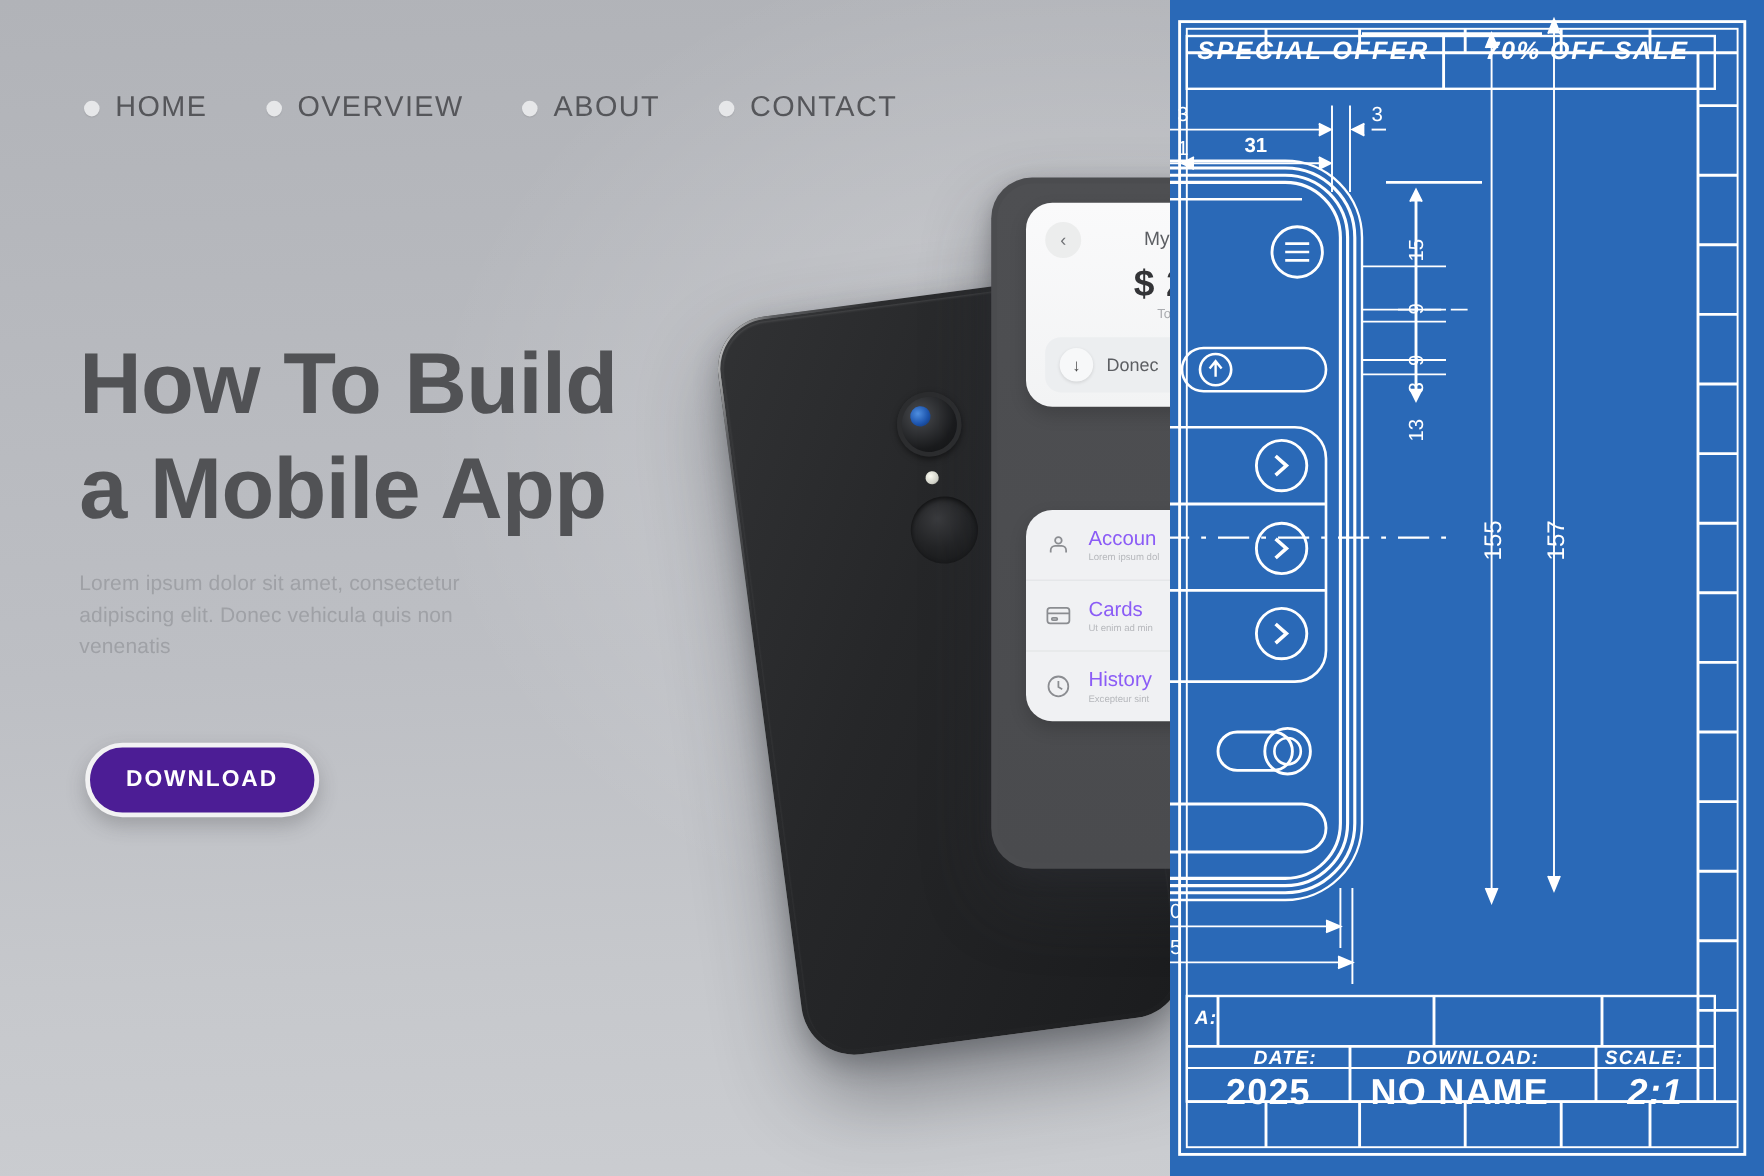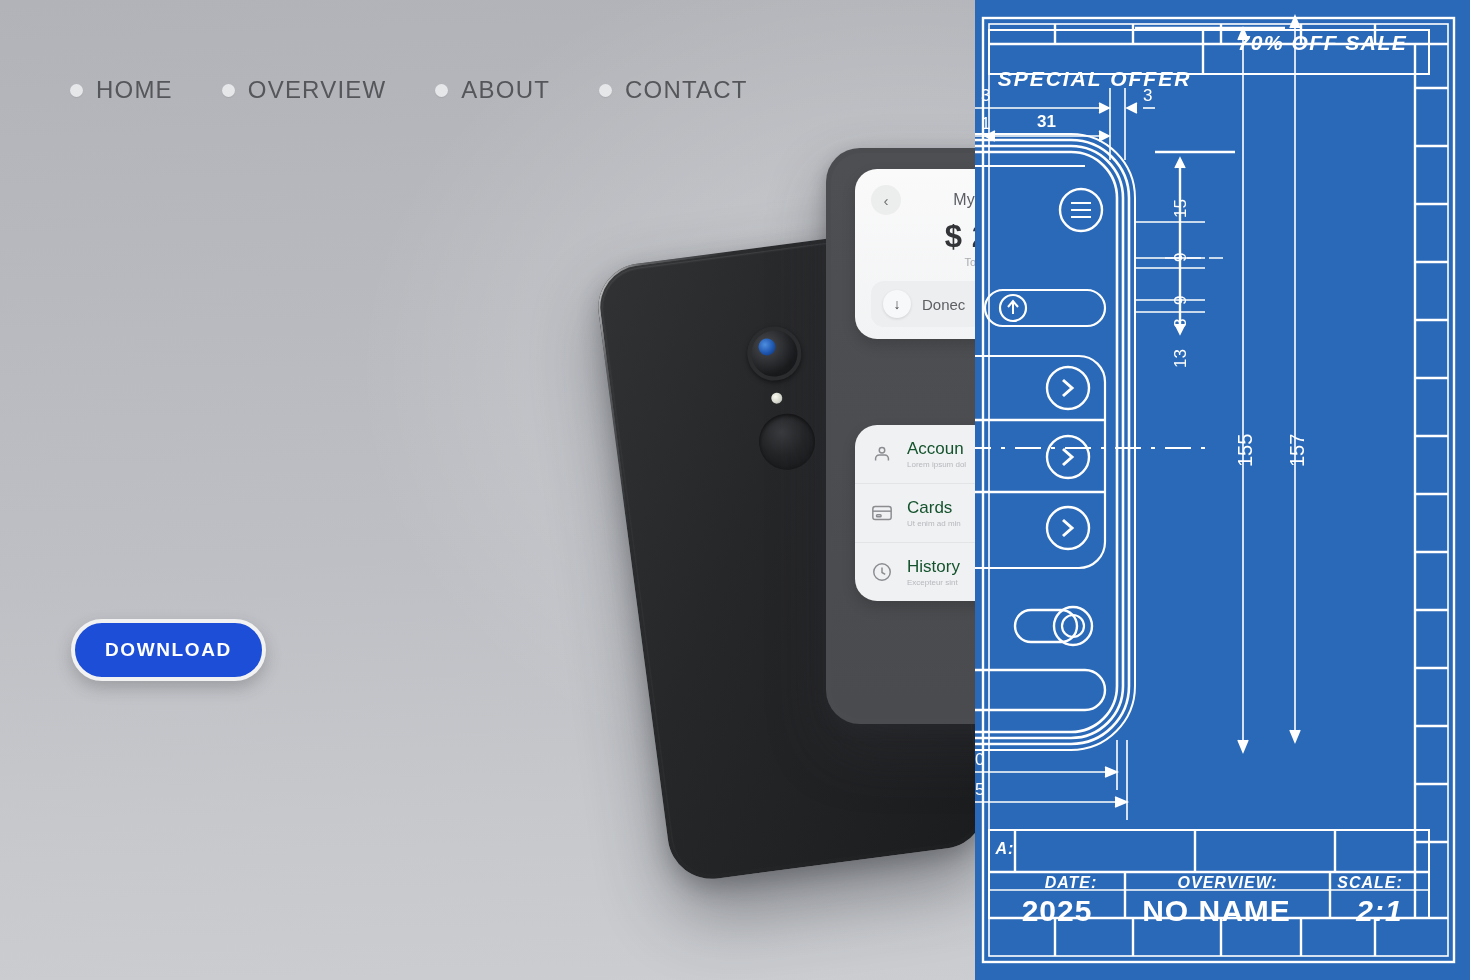--- a/index.html
+++ b/index.html
@@ -32,21 +32,21 @@
     color:#515255; letter-spacing:-0.5px;
   }
   .hero p {
     margin-top:21px; font-size:17.5px; line-height:26px;
     color:#9fa1a6; max-width:380px; letter-spacing:.15px;
   }
   .dl-wrap { position:absolute; left:71px; top:619px; }
   .dl-btn {
     display:inline-flex; align-items:center; justify-content:center;
     padding:16px 30px; border-radius:40px;
-    background:#1d4ed8; color:#fff;
+    background:#4c1d95; color:#fff;
     font-size:19px; font-weight:700; letter-spacing:1.6px;
     border:4px solid #f2f2f3;
     box-shadow:0 7px 16px rgba(60,60,65,.28);
     cursor:pointer;
   }
 
   
   .phone-back {
     position:absolute; left:632px; top:246px;
     width:320px; height:620px;
@@ -132,36 +132,36 @@
     border-radius:22px; background:#f0f1f3; overflow:hidden;
     box-shadow:0 6px 14px rgba(0,0,0,.16);
   }
   .li {
     display:flex; align-items:center; gap:12px; padding:14px 14px;
     border-bottom:1px solid #e3e4e7;
   }
   .li:last-child { border-bottom:none; }
   .li-ico { width:26px;height:26px;color:#8b8d91; flex:none; display:flex;align-items:center;justify-content:center;}
   .li-txt { flex:1; min-width:0; }
-  .li-title { font-size:17px; color:#14532d; white-space:nowrap;text-align:right; }
+  .li-title { font-size:17px; color:#8b5cf6; white-space:nowrap;text-align:right; }
   .li-sub { font-size:8px; color:#b6b8bc; white-space:nowrap; margin-top:1px; }
 
   
   .blueprint {
     position:absolute; left:975px; top:0; width:495px; height:980px;
     background:#2a69b7; overflow:hidden;
   }
 
   .bp-frame { position:absolute; inset:0; }
   .bp-txt {
     position:absolute; color:#fff; font-style:italic; font-weight:700;
     font-family:"Liberation Sans", sans-serif; letter-spacing:1px;
     white-space:nowrap;
   }
-  .hdr-offer { left:12px; top:31px; width:215px; text-align:center; font-size:21px; letter-spacing:2px;margin-top:36px; }
+  .hdr-offer { left:12px; top:31px; width:215px; text-align:center; font-size:21px; letter-spacing:2px; }
   .hdr-sale  { left:240px; top:31px; width:215px; text-align:center; font-size:21px; letter-spacing:1.5px; }
 
   .tb-lbl { font-size:16px; font-style:italic; font-weight:700; letter-spacing:1px; color:#fff; }
   .tb-val { font-size:30px; font-style:normal; font-weight:700; color:#fff; letter-spacing:1px;}
 
   .dim {
     position:absolute; color:#fff; font-size:17px; font-family:"Liberation Sans", sans-serif;
     font-weight:400; white-space:nowrap;
   }
   .dim-v { transform:rotate(-90deg); transform-origin:left top; }
@@ -185,20 +185,27 @@
     <div class="nav-item">
       <span class="nav-dot"></span>
       <span class="nav-label">ABOUT</span>
     </div>
     <div class="nav-item">
       <span class="nav-dot"></span>
       <span class="nav-label">CONTACT</span>
     </div>
   </nav>
 
+  <div class="hero">
+    <h1>
+      <span>How To Build</span><br>
+      <span>a Mobile App</span>
+    </h1>
+    <p>Lorem ipsum dolor sit amet, consectetur adipiscing elit. Donec vehicula quis non venenatis</p>
+  </div>
 
   <div class="dl-wrap">
     <div class="dl-btn">DOWNLOAD</div>
   </div>
 
   <div class="phone-back">
     <div class="cam-lens">
       <span class="cam-glint"></span>
     </div>
     <div class="cam-flash"></div>
@@ -369,21 +376,21 @@
     <div class="dim dim-v" style="left:311px; top:467px; font-size:20px;">157</div>
 
     <div class="dim" style="left:0px; top:750px;">0</div>
     <div class="dim" style="left:0px; top:780px;">5</div>
 
     <div class="tb-lbl" style="position:absolute; left:20px; top:840px; width:20px; text-align:center;">A:</div>
 
     <div class="tb-lbl" style="position:absolute; left:14px; top:874px; width:164px; text-align:center;">DATE:</div>
     <div class="tb-val" style="position:absolute; left:14px; top:894px; width:136px; text-align:center;">2025</div>
 
-    <div class="tb-lbl" style="position:absolute; left:150px; top:874px; width:205px; text-align:center;">OVERVIEW:</div>
+    <div class="tb-lbl" style="position:absolute; left:150px; top:874px; width:205px; text-align:center;">DOWNLOAD:</div>
     <div class="tb-val" style="position:absolute; left:150px; top:894px; width:183px; text-align:center;">NO NAME</div>
 
     <div class="tb-lbl" style="position:absolute; left:355px; top:874px; width:80px; text-align:center;">SCALE:</div>
     <div class="tb-val" style="position:absolute; left:355px; top:894px; width:99px; text-align:center;font-style:italic;">2:1</div>
 
   </div>
 
 </div>
 
 </body></html>

